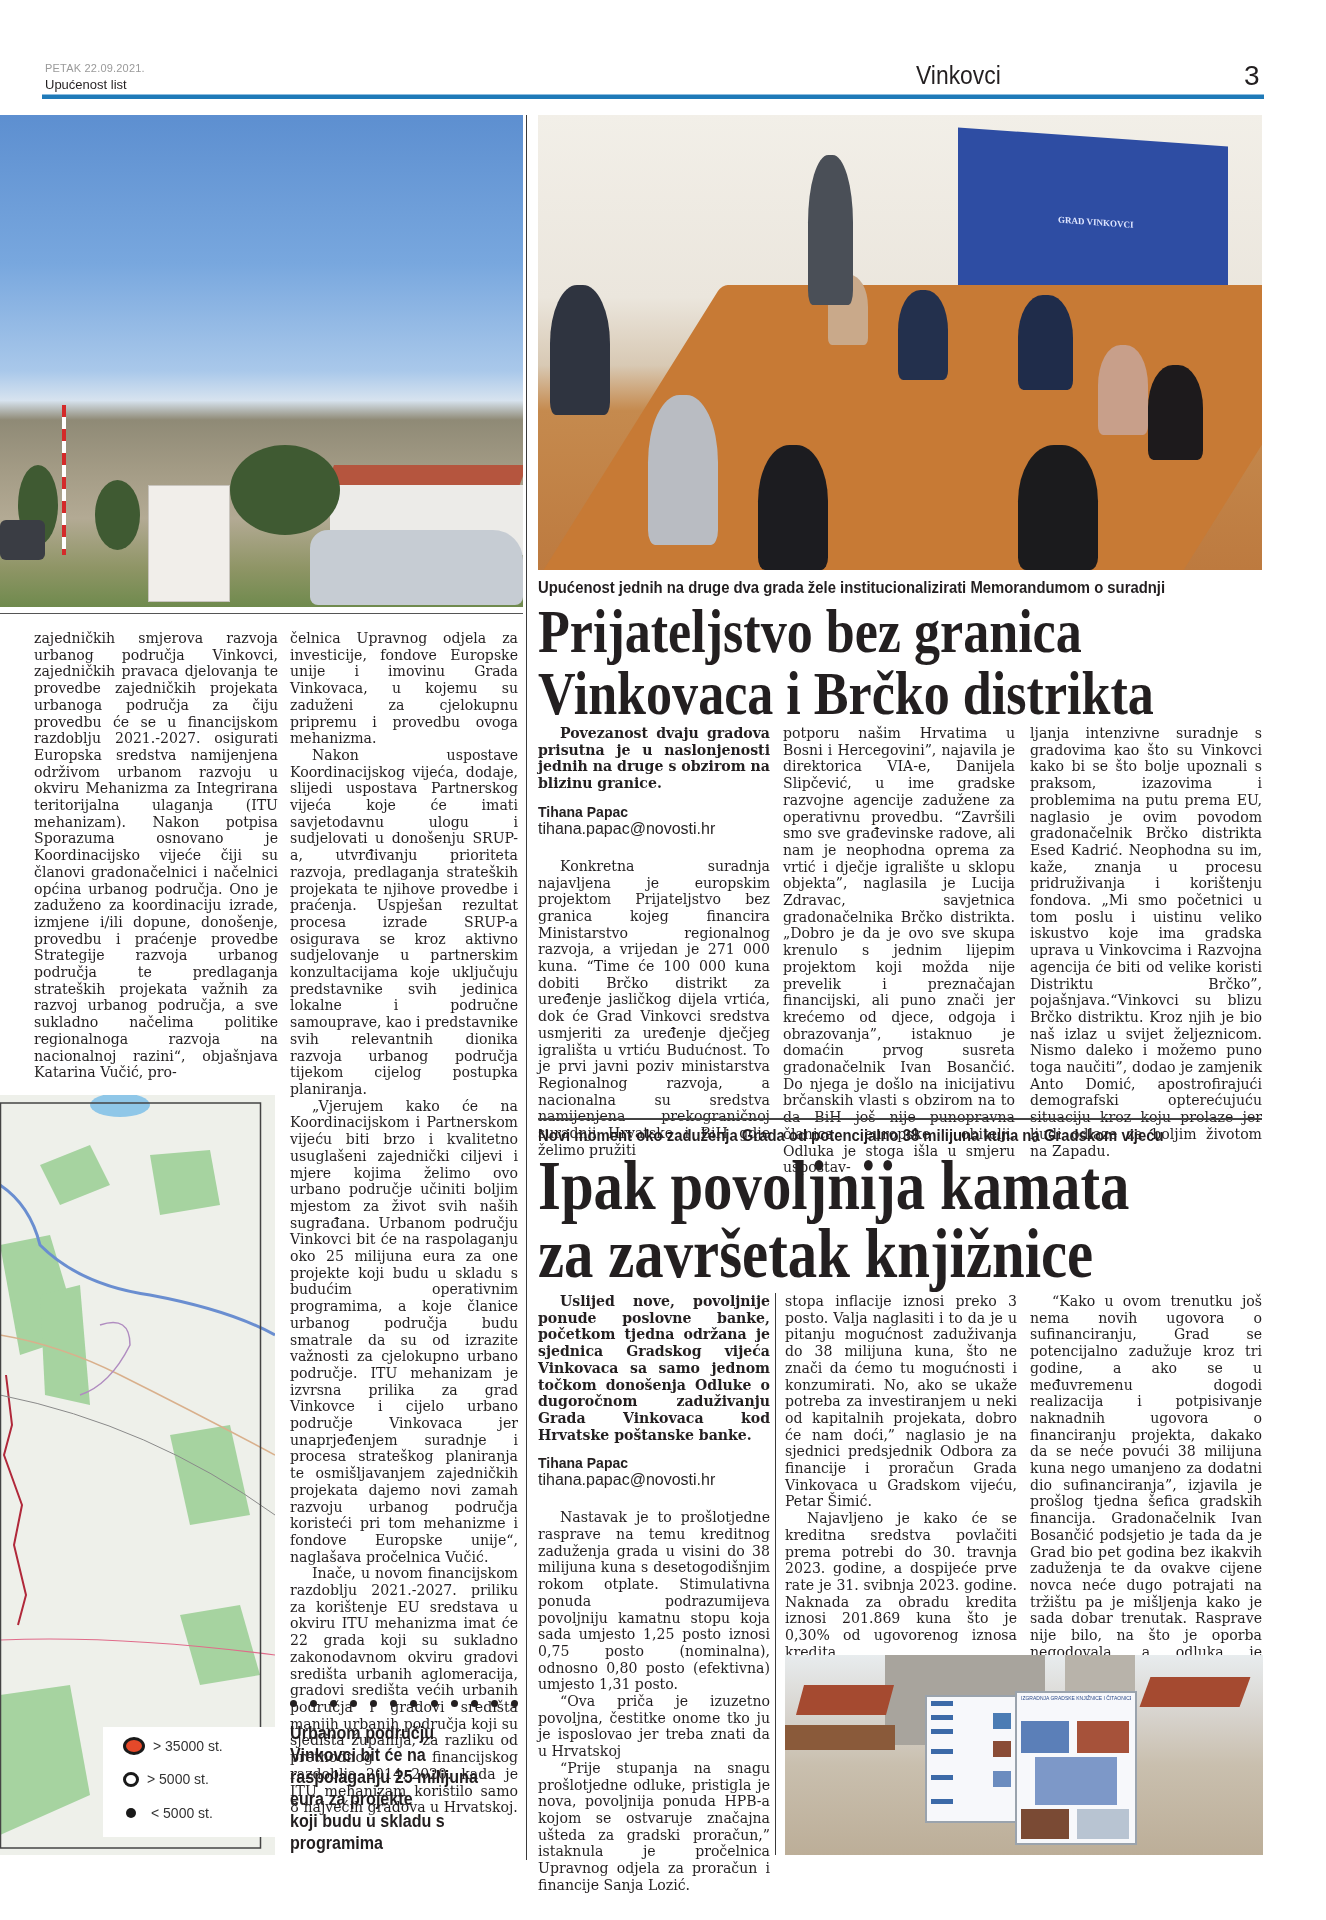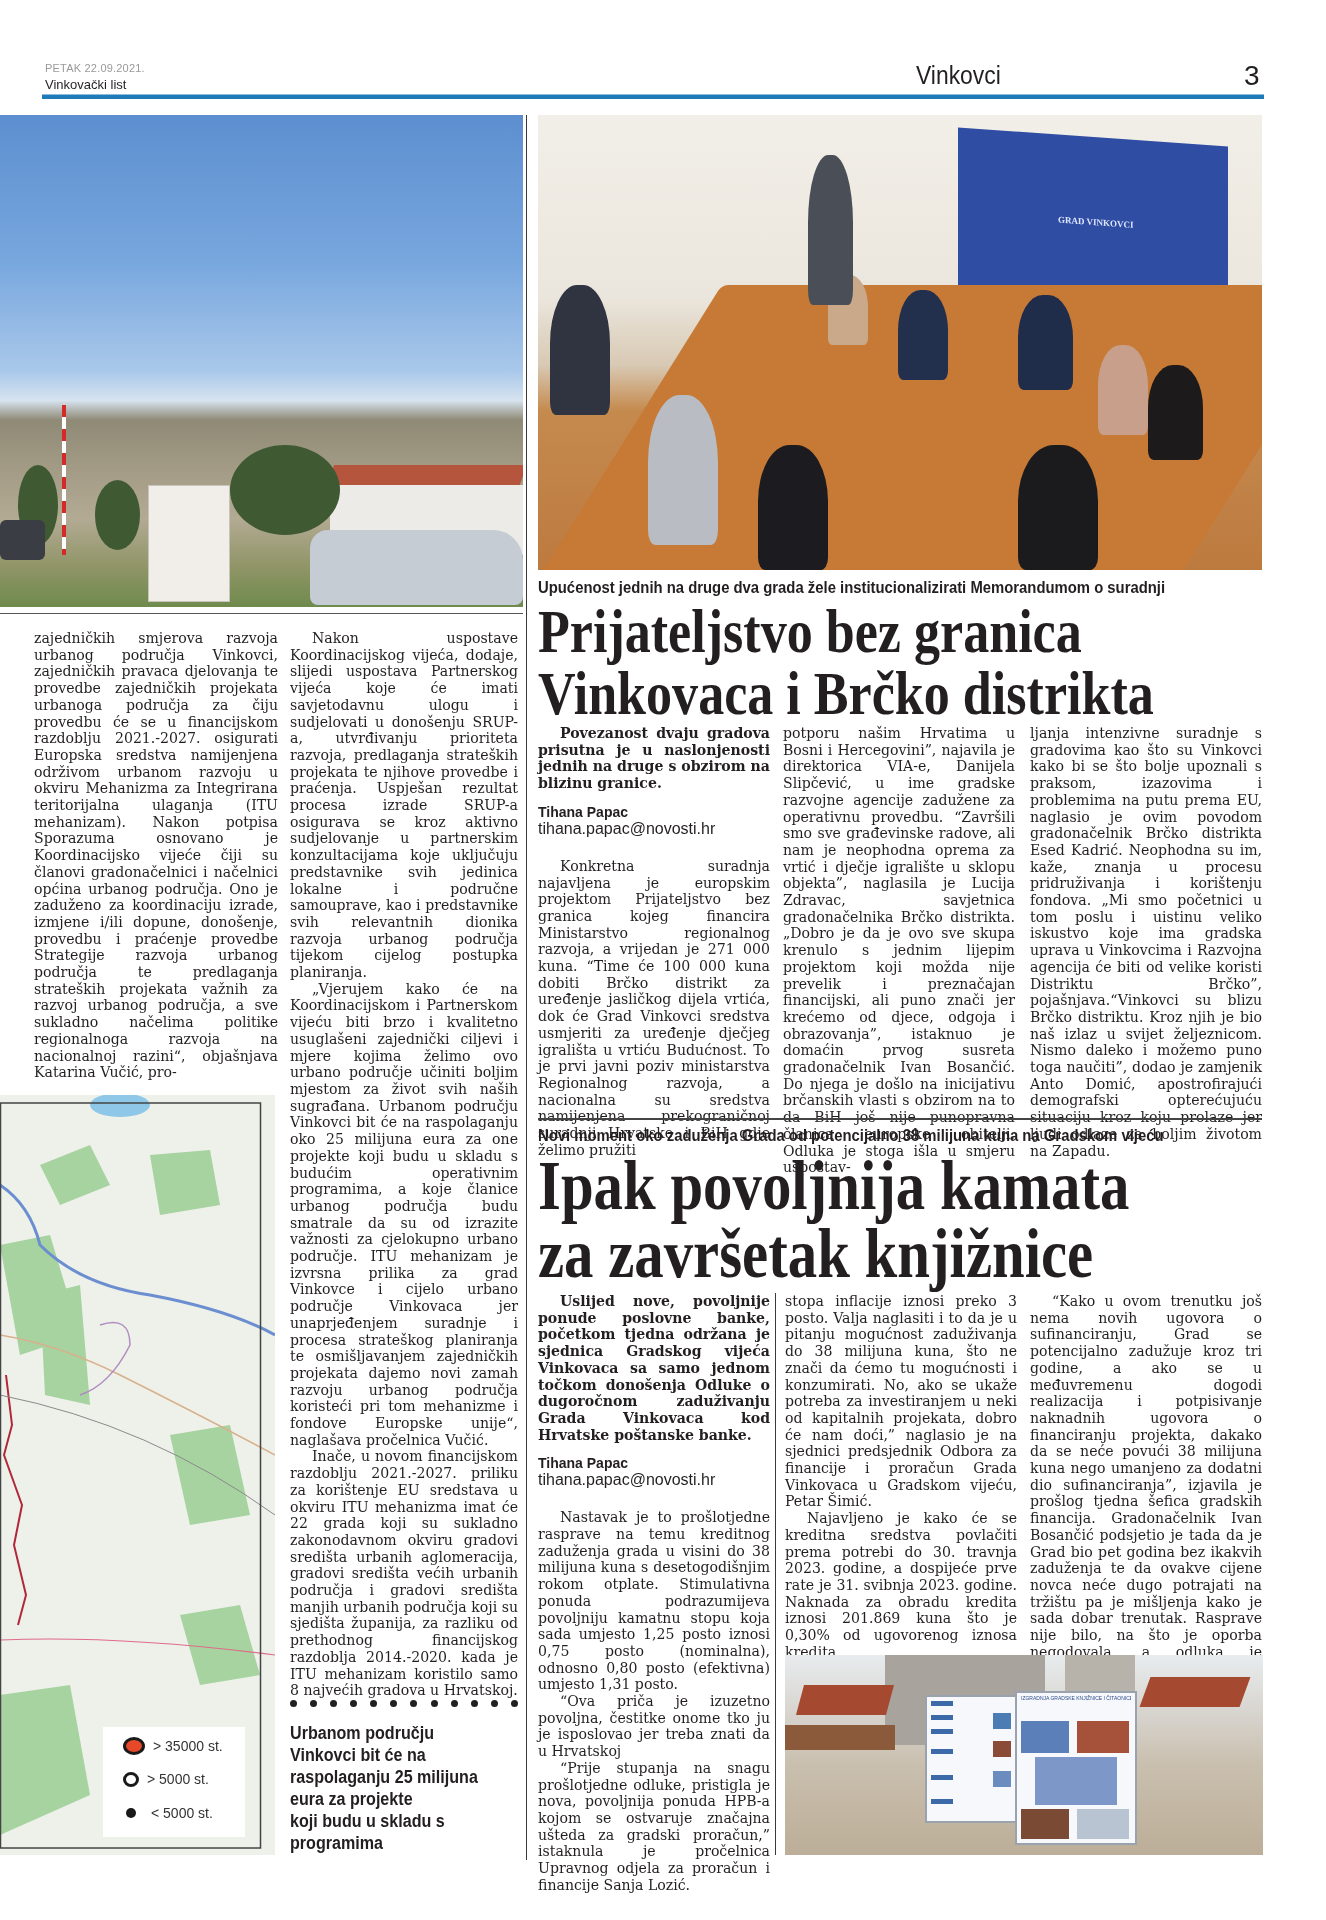--- a/index.html
+++ b/index.html
@@ -31,21 +31,21 @@
   .photo-construction{left:785px;top:1655px;width:478px;height:200px;
     background:linear-gradient(180deg,#e8ecee 0%,#d7d3cd 30%,#c9bfae 55%,#bcae98 100%);}
   .photo-construction .board{position:absolute;background:#f7f8fb;border:2px solid #9aa3ad;}
   .photo-construction .board .blk{position:absolute;background:#3c6aa8;}
   .photo-construction .bld{position:absolute;background:#a8a49d;}
   .photo-construction .roof{position:absolute;background:#a54a30;}
 
   
   .map{left:0;top:1095px;width:275px;height:760px;background:#eef0ea;overflow:hidden;}
   .map svg{position:absolute;left:0;top:0;}
-  .map-legend{position:absolute;left:103px;top:632px;width:142px;height:110px;background:#fff;}
+  .map-legend{position:absolute;left:103px;top:632px;width:142px;height:110px;background:#fff;padding-left:32px;}
   .leg-row{position:absolute;left:20px;font-family:"Liberation Sans",sans-serif;font-size:14px;color:#333;display:flex;align-items:center;gap:8px;}
   .leg-dot{display:inline-block;border-radius:50%;}
   .dot-big{width:16px;height:12px;background:#e5492a;border:3px solid #1a1a1a;}
   .dot-mid{width:10px;height:9px;background:#fff;border:3px solid #1a1a1a;}
   .dot-small{width:10px;height:10px;background:#1a1a1a;margin-left:3px;margin-right:3px;}
 
   
   .col{font-size:14.1px;line-height:16.7px;text-align:justify;hyphens:manual;}
   .col p{margin:0;text-indent:0;}
   .col p.ind{text-indent:22px;}
@@ -60,21 +60,21 @@
   .colrule{height:2px;background:#444;}
   .dots{left:290px;top:1700px;width:228px;display:flex;justify-content:space-between;}
   .dots span{width:7px;height:7px;border-radius:50%;background:#231f20;display:block;}
   .pullquote{left:290px;top:1722px;width:228px;font-family:"Liberation Sans",sans-serif;font-weight:bold;font-size:17.5px;line-height:22px;color:#231f20;}
   .pullquote span{display:block;white-space:nowrap;transform:scaleX(.92);transform-origin:left;}
 </style>
 </head>
 <body>
 
 <div class="abs hdr-date">PETAK 22.09.2021.</div>
-<div class="abs hdr-paper">Vinkovački list</div>
+<div class="abs hdr-paper">Upućenost list</div>
 <div class="abs hdr-section">Vinkovci</div>
 <div class="abs hdr-page">3</div>
 <div class="abs hdr-rule"></div>
 <div class="abs vdiv"></div>
 
 <div class="abs photo photo-street">
   <div class="roof" style="left:330px;top:350px;width:193px;height:22px;transform:skewX(-20deg);"></div>
   <div class="bld" style="left:330px;top:370px;width:193px;height:70px;"></div>
   <div class="tree" style="left:230px;top:330px;width:110px;height:90px;"></div>
   <div class="tree" style="left:18px;top:350px;width:40px;height:80px;"></div>
@@ -84,20 +84,21 @@
   <div class="car" style="left:310px;top:415px;width:213px;height:75px;"></div>
   <div class="car" style="left:0;top:405px;width:45px;height:40px;background:#3a3d44;border-radius:6px;"></div>
 </div>
 <div class="abs rule-under-photo"></div>
 
 <div class="abs col" style="left:34px;top:630px;width:244px;">
   <p>zajedničkih smjerova razvoja urbanog područja Vinkovci, zajedničkih pravaca djelovanja te provedbe zajedničkih projekata urbanoga područja za čiju provedbu će se u financijskom razdoblju 2021.-2027. osigurati Europska sredstva namijenjena održivom urbanom razvoju u okviru Mehanizma za Integrirana teritorijalna ulaganja (ITU mehanizam). Nakon potpisa Sporazuma osnovano je Koordinacijsko vijeće čiji su članovi gradonačelnici i načelnici općina urbanog područja. Ono je zaduženo za koordinaciju izrade, izmjene i/ili dopune, donošenje, provedbu i praćenje provedbe Strategije razvoja urbanog područja te predlaganja strateških projekata važnih za razvoj urbanog područja, a sve sukladno načelima politike regionalnoga razvoja na nacionalnoj razini“, objašnjava Katarina Vučić, pro-</p>
 </div>
 
 <div class="abs col" style="left:290px;top:630px;width:228px;">
+  <p>čelnica Upravnog odjela za investicije, fondove Europske unije i imovinu Grada Vinkovaca, u kojemu su zaduženi za cjelokupnu pripremu i provedbu ovoga mehanizma.</p>
   <p class="ind">Nakon uspostave Koordinacijskog vijeća, dodaje, slijedi uspostava Partnerskog vijeća koje će imati savjetodavnu ulogu i sudjelovati u donošenju SRUP-a, utvrđivanju prioriteta razvoja, predlaganja strateških projekata te njihove provedbe i praćenja. Uspješan rezultat procesa izrade SRUP-a osigurava se kroz aktivno sudjelovanje u partnerskim konzultacijama koje uključuju predstavnike svih jedinica lokalne i područne samouprave, kao i predstavnike svih relevantnih dionika razvoja urbanog područja tijekom cijelog postupka planiranja.</p>
   <p class="ind">„Vjerujem kako će na Koordinacijskom i Partnerskom vijeću biti brzo i kvalitetno usuglašeni zajednički ciljevi i mjere kojima želimo ovo urbano područje učiniti boljim mjestom za život svih naših sugrađana. Urbanom području Vinkovci bit će na raspolaganju oko 25 milijuna eura za one projekte koji budu u skladu s budućim operativnim programima, a koje članice urbanog područja budu smatrale da su od izrazite važnosti za cjelokupno urbano područje. ITU mehanizam je izvrsna prilika za grad Vinkovce i cijelo urbano područje Vinkovaca jer unaprjeđenjem suradnje i procesa strateškog planiranja te osmišljavanjem zajedničkih projekata dajemo novi zamah razvoju urbanog područja koristeći pri tom mehanizme i fondove Europske unije“, naglašava pročelnica Vučić.</p>
   <p class="ind">Inače, u novom financijskom razdoblju 2021.-2027. priliku za korištenje EU sredstava u okviru ITU mehanizma imat će 22 grada koji su sukladno zakonodavnom okviru gradovi središta urbanih aglomeracija, gradovi središta većih urbanih područja i gradovi središta manjih urbanih područja koji su sjedišta županija, za razliku od prethodnog financijskog razdoblja 2014.-2020. kada je ITU mehanizam koristilo samo 8 najvećih gradova u Hrvatskoj.</p>
 </div>
 
 <div class="abs map">
   <svg width="275" height="760" viewBox="0 0 275 760">
     <rect x="0" y="0" width="275" height="760" fill="#eef0ea"></rect>
     <ellipse cx="120" cy="10" rx="30" ry="12" fill="#8fc7e8"></ellipse>
     <path d="M40 70 L90 50 L110 90 L60 110 Z" fill="#a6d3a0"></path>

